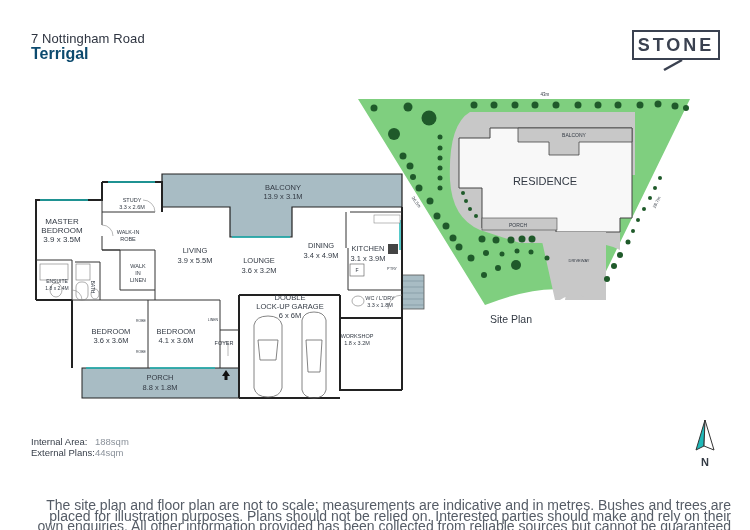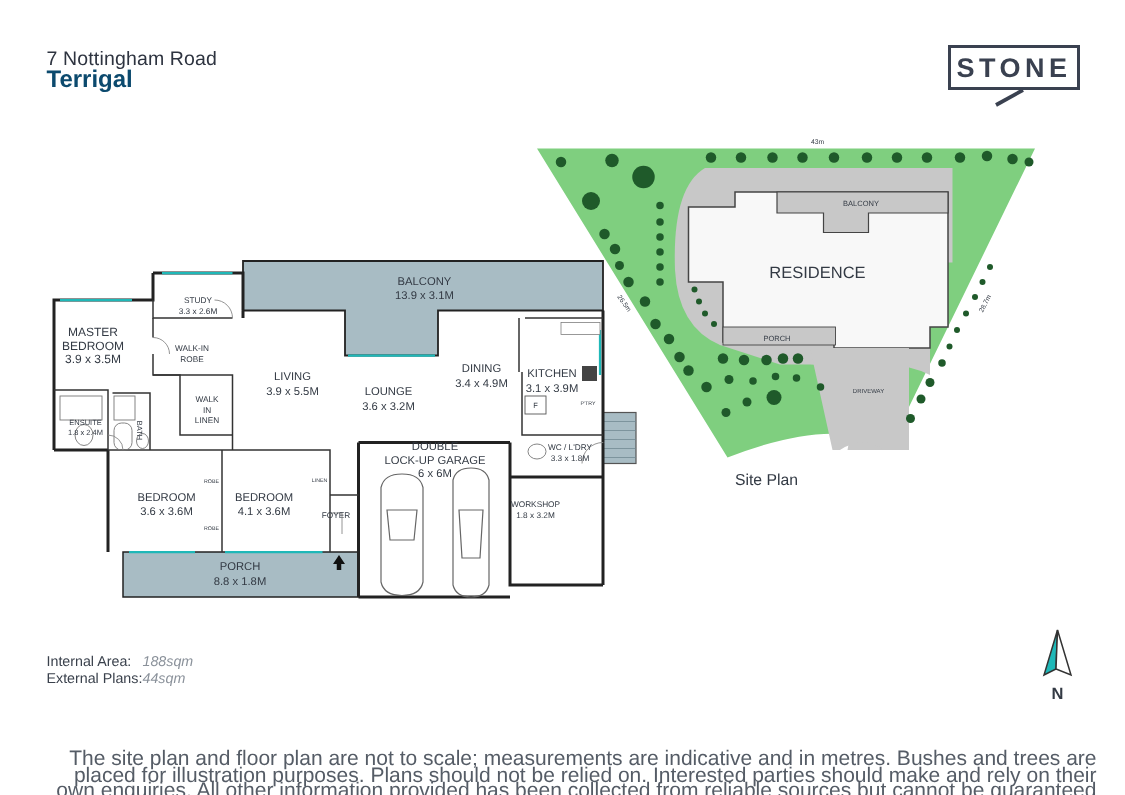--- a/index.html
+++ b/index.html
@@ -13,21 +13,21 @@
           display: flex; align-items: center; justify-content: center; font-weight: bold; font-size: 18px;
           letter-spacing: 3px; color: #3a4150; background: #fff; }
   .logo-tail { position: absolute; left: 662px; top: 58px; width: 30px; height: 14px; }
 
   .plan { position: absolute; left: 0; top: 0; width: 750px; height: 420px; }
   .room-label { font-family: "Liberation Sans", sans-serif; fill: #333a44; text-anchor: middle; }
 
   .area-block { position: absolute; left: 31px; top: 436px; font-size: 9.5px; line-height: 11px; }
   .area-row { display: flex; }
   .area-key { color: #3a414c; width: 64px; }
-  .area-val { color: #8a919a; font-style: italic; }
+  .area-val { color: #8a919a; }
 
   .north { position: absolute; left: 690px; top: 418px; width: 30px; height: 50px; }
 
   .disclaimer { position: absolute; left: 31px; top: 500px; width: 700px; font-size: 14px; line-height: 10.5px; color: #555c66; text-align: right; }
 </style>
 </head>
 <body>
 
 <div class="address">7 Nottingham Road</div>
 <div class="suburb">Terrigal</div>

